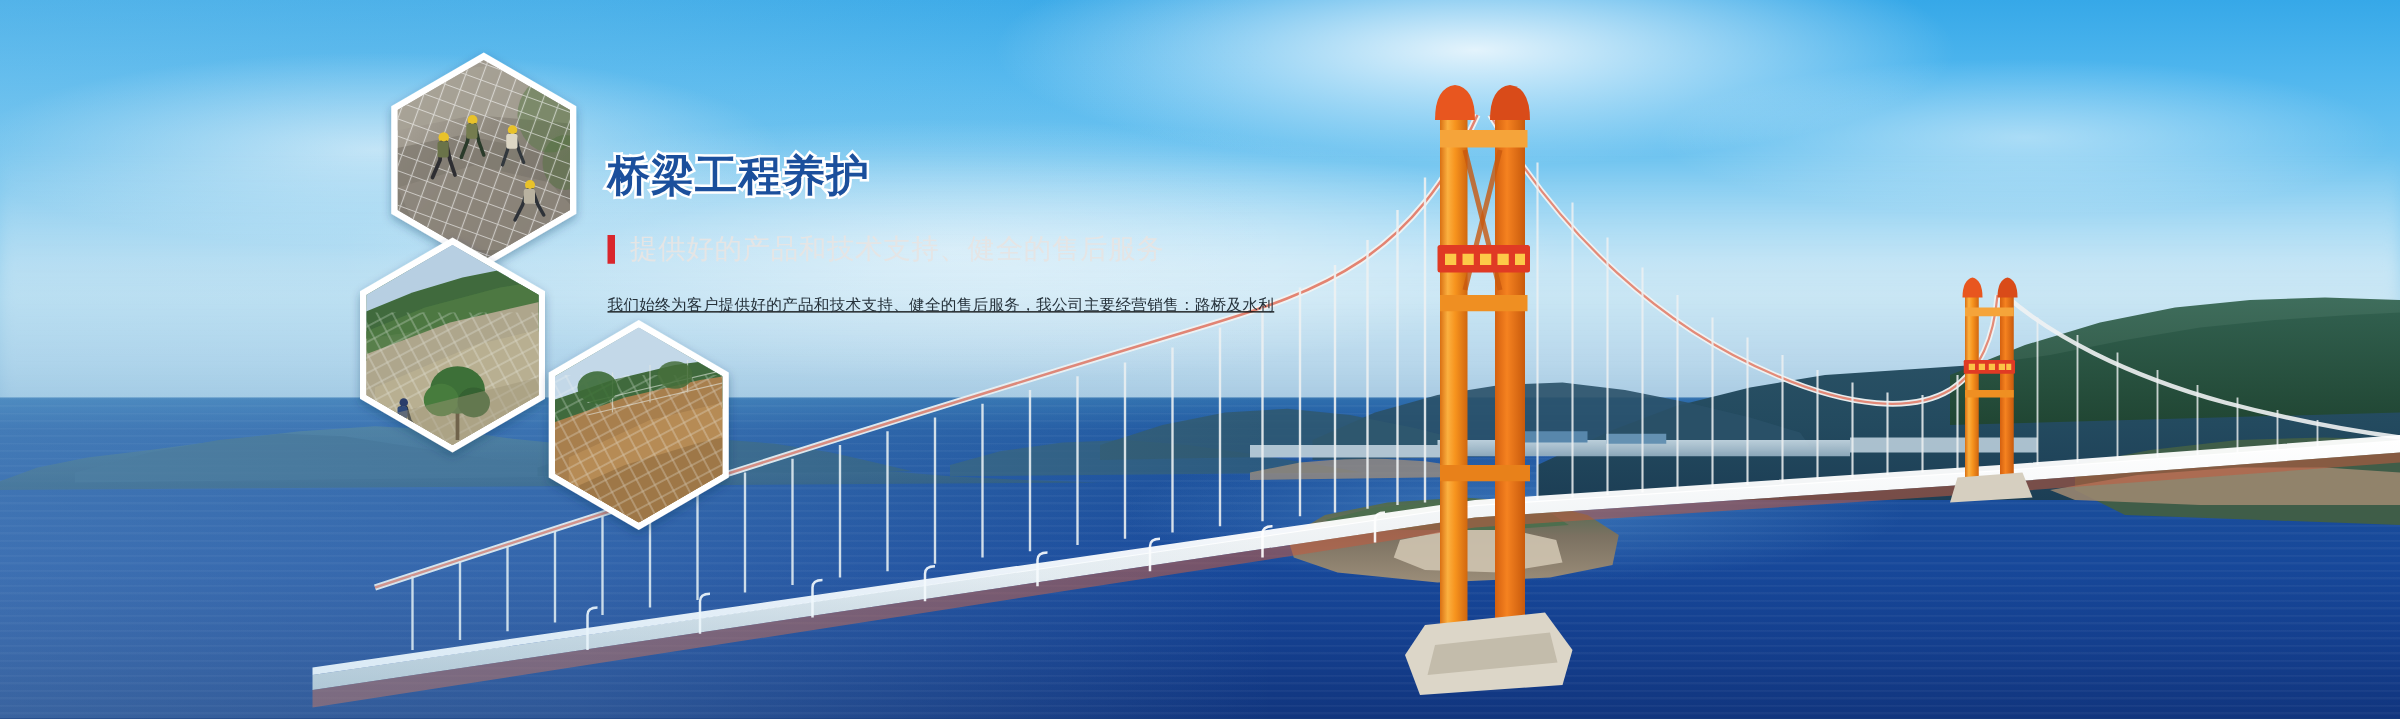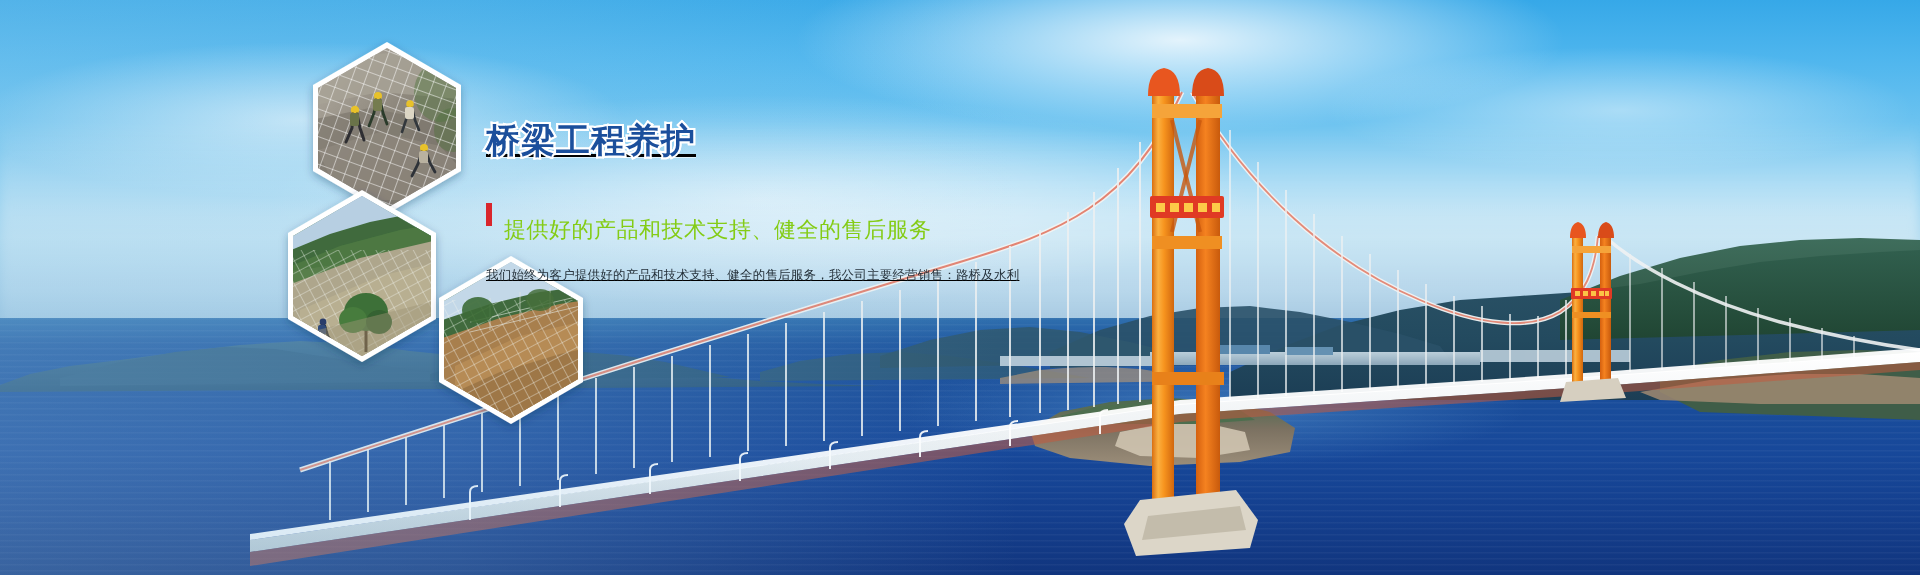--- a/index.html
+++ b/index.html
@@ -50,41 +50,41 @@
     position:absolute; left:0; top:0; width:1020px; height:575px;
     background:linear-gradient(90deg, rgba(150,205,235,.30) 0%, rgba(150,205,235,.22) 45%, rgba(150,205,235,0) 100%);
     pointer-events:none;
   }
 
   
   .hexes { position:absolute; left:0; top:0; width:1920px; height:575px; }
 
   
   .copy { position:absolute; left:486px; top:118px; width:530px; }
-  .headline { display:flex; align-items:center; gap:14px; white-space:nowrap;text-decoration:underline; }
+  .headline { display:flex; align-items:center; gap:14px; white-space:nowrap; }
   .headline .h-main {
     font-size:34px; font-weight:bold; letter-spacing:1px;
     color:#1b4f9c;
     -webkit-text-stroke:4px #ffffff;
     paint-order:stroke fill;
     text-shadow:0 1px 0 rgba(255,255,255,.6);
   }
   .headline .h-sub {
     font-size:29px; font-weight:bold; letter-spacing:.5px;
     color:#1b4f9c;
     -webkit-text-stroke:3.5px #ffffff;
     paint-order:stroke fill;
   }
   .subline {
     display:flex; align-items:center; gap:12px;
     margin-top:20px;
   }
   .redbar { width:6px; height:23px; background:#d9262c; flex:0 0 auto; }
   .subline .s-text {
-    font-size:22px; color:#84cc16; letter-spacing:.5px; white-space:nowrap;margin-top:31px;
+    font-size:22px; color:#e5e5e5; letter-spacing:.5px; white-space:nowrap;
   }
   .para { margin-top:20px;text-decoration:underline; }
   .para p {
     font-size:12.5px; line-height:21px; color:#25313a;
     letter-spacing:.2px; white-space:nowrap;
   }
 </style>
 </head>
 <body>
 

